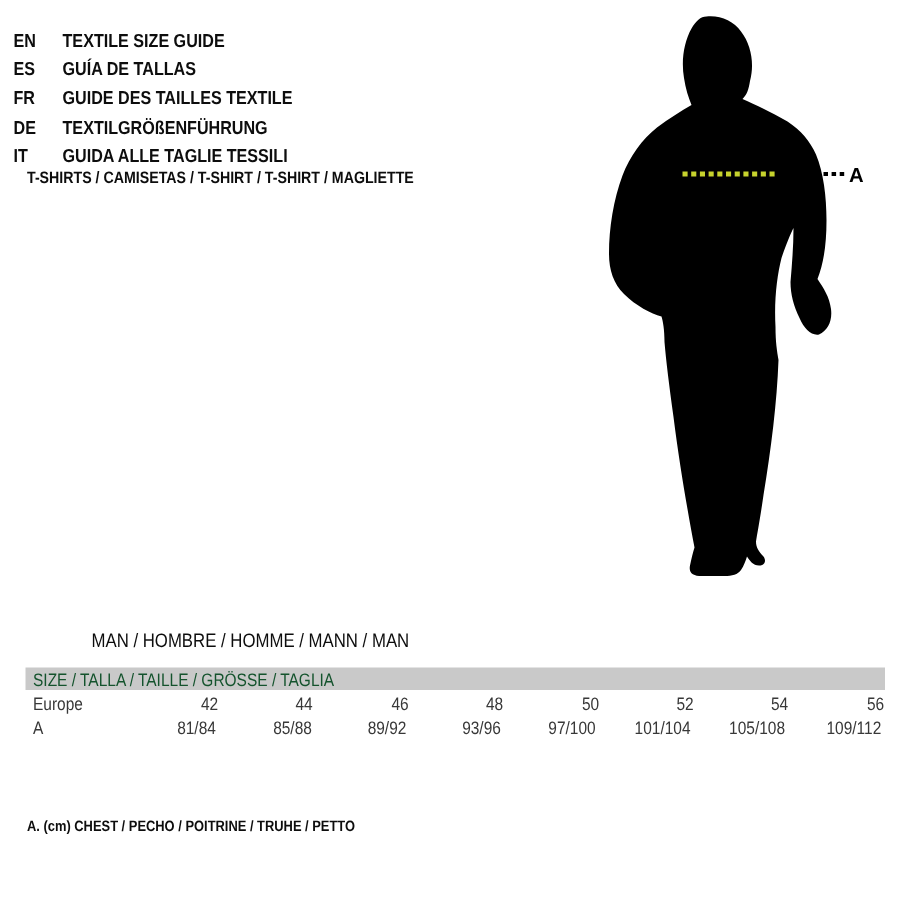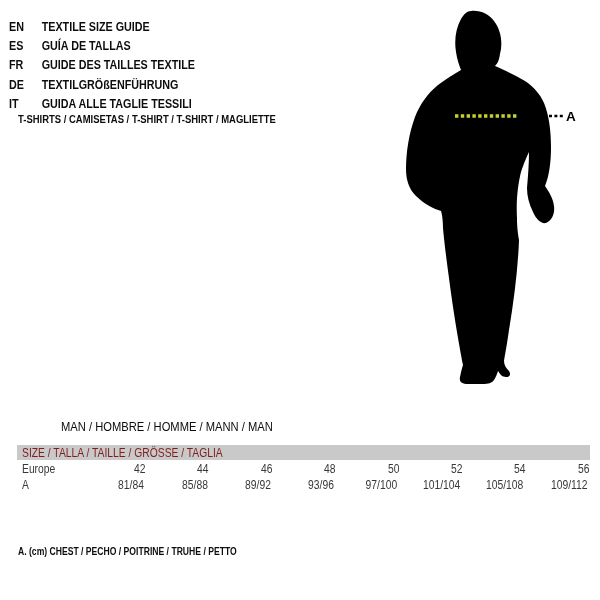--- a/index.html
+++ b/index.html
@@ -27,21 +27,21 @@
   
   .section-title{position:absolute;left:14px;top:419px;font-weight:normal;font-size:13px;margin-left:47px;}
 
   
   .size-table{
     position:absolute;left:17px;top:445px;width:573px;
     border-collapse:collapse;table-layout:fixed;font-size:12px;color:#383838;
   }
   .size-table th{
     background:var(--header-bg,#c9c9c9);height:15px;font-weight:normal;
-    text-align:left;padding:0 0 0 5px;color:#7f1d1d;
+    text-align:left;padding:0 0 0 5px;color:#14532d;
   }
   .size-table td{padding:0;text-align:right;vertical-align:middle;}
   .size-table td.lbl{text-align:left;padding-left:5px;}
   .size-table tbody tr{height:15px;}
   .size-table tbody tr:nth-child(1){height:17px;}
   .size-table tbody tr:nth-child(4){height:18px;}
   .size-table tbody tr.shaded{background:var(--shaded-bg,#ebebeb);}
 
   
   .footnote{position:absolute;left:18px;top:546px;font-weight:bold;font-size:10px;}

